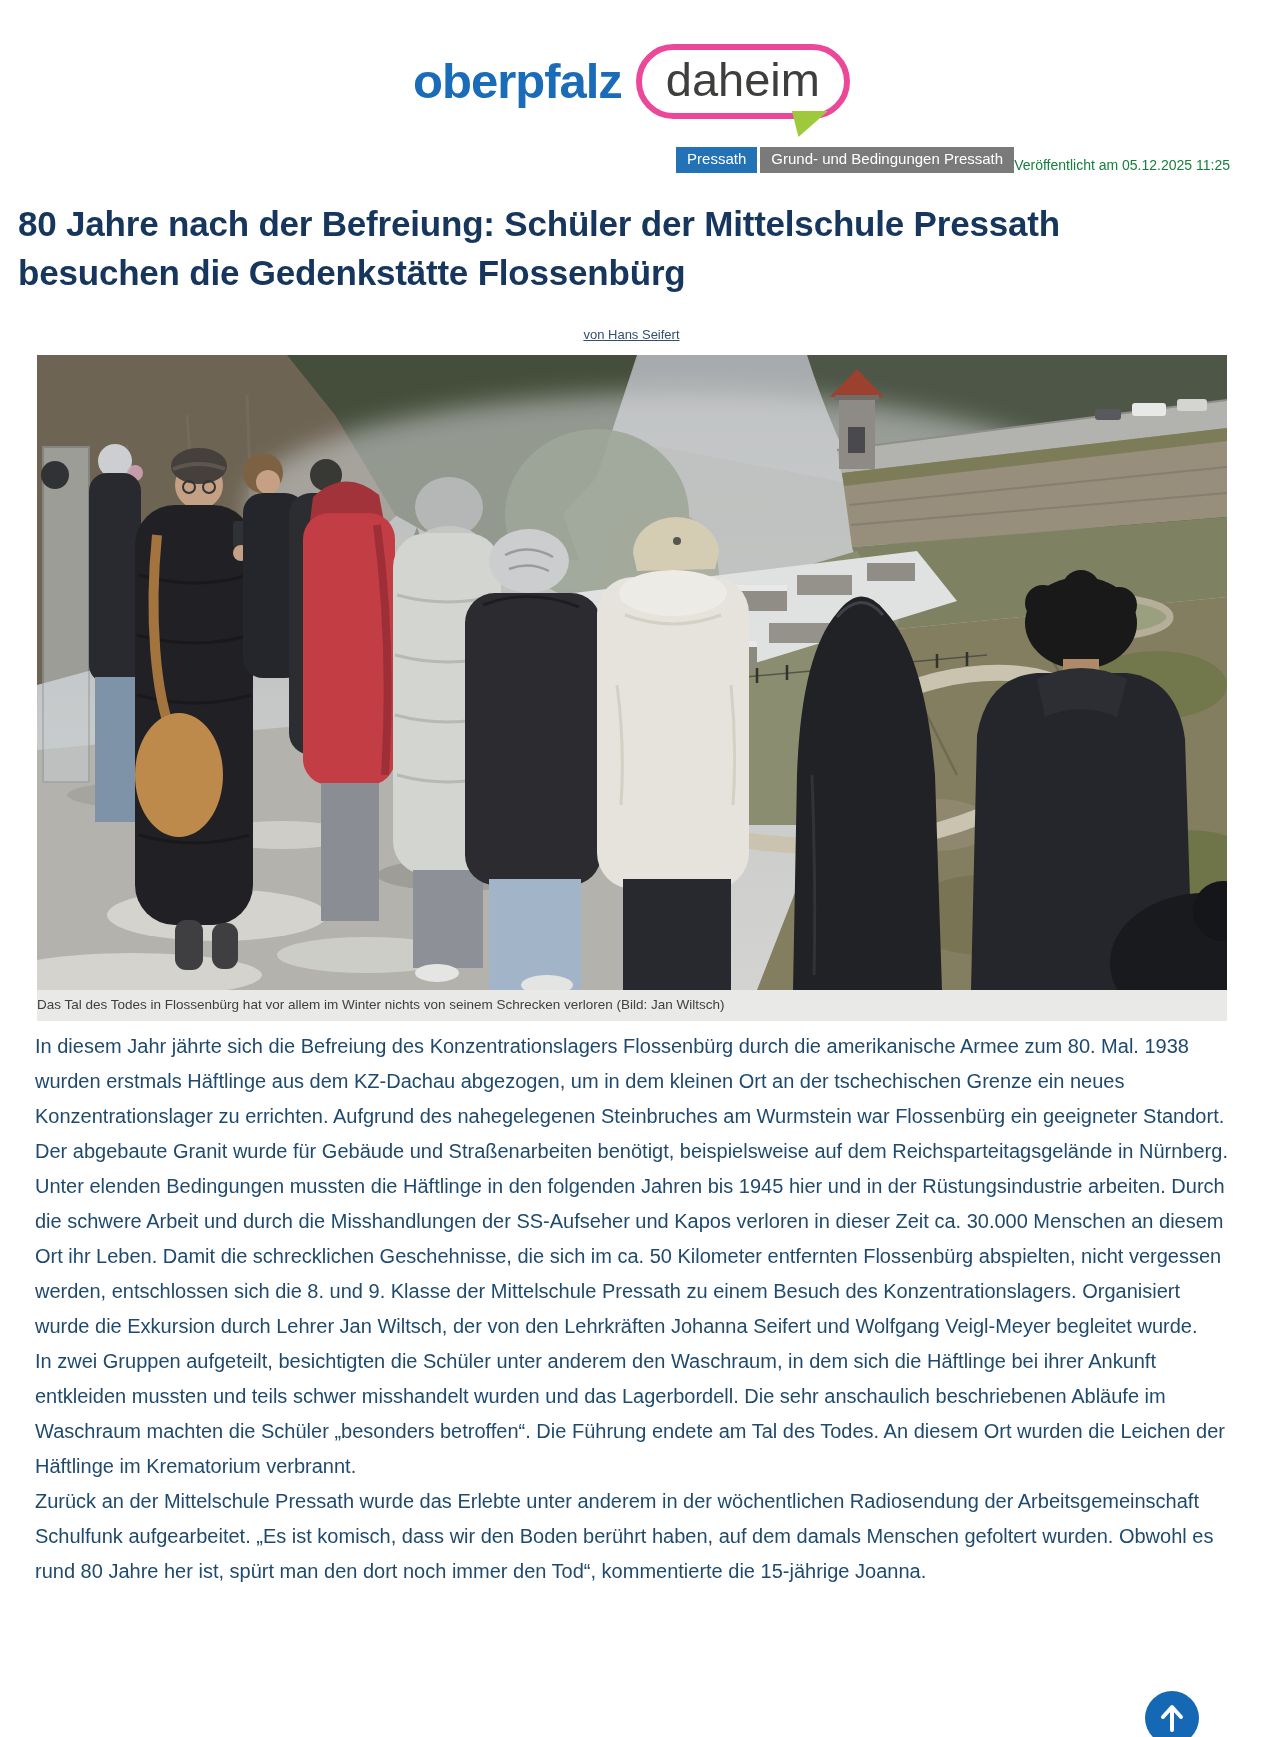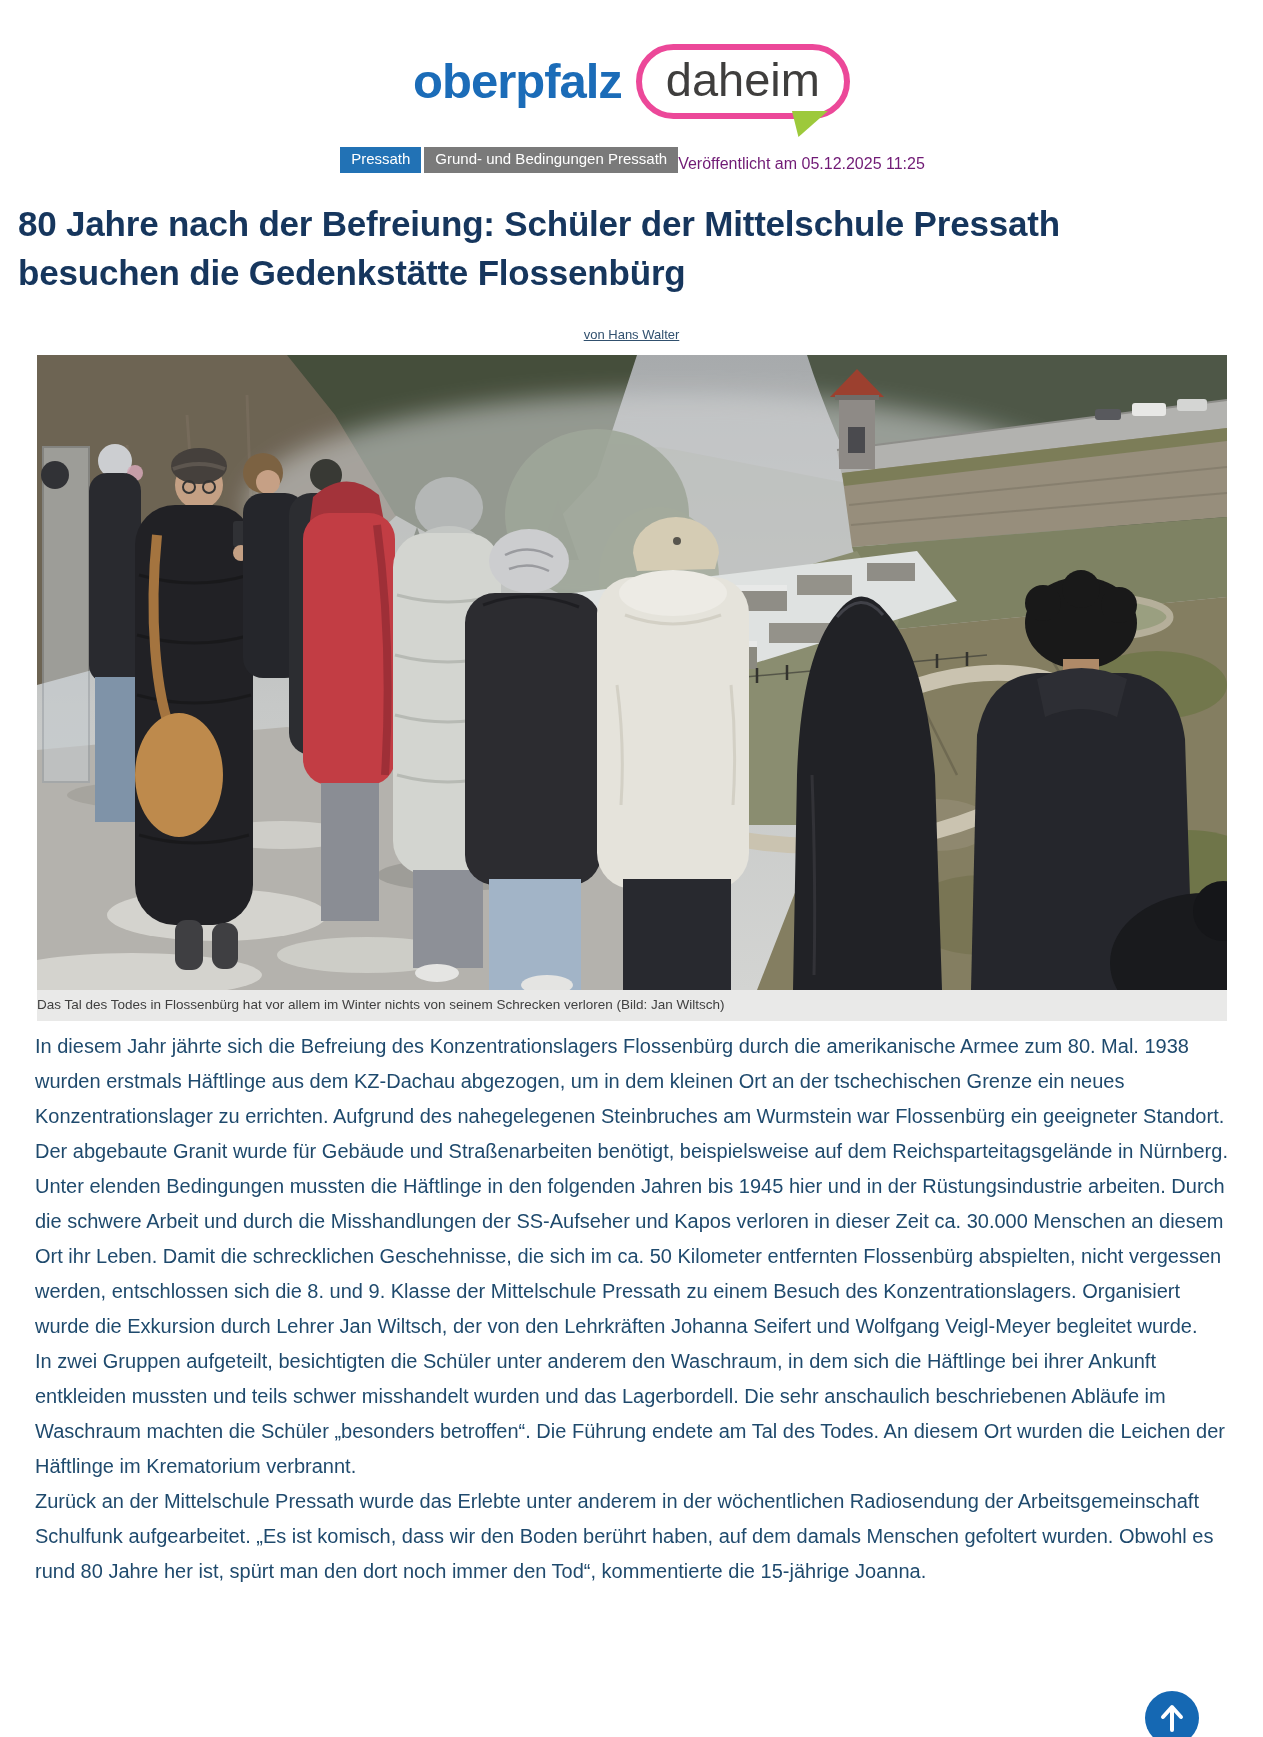--- a/index.html
+++ b/index.html
@@ -26,31 +26,31 @@
   }
   .logo-bubble-text { color: #3f3e3d; font-size: 47px; font-weight: 400; line-height: 1; }
   .bubble-tail {
     position: absolute; right: 16px; bottom: -24px;
     width: 36px; height: 26px; background: #9dc93b;
     clip-path: polygon(0 0, 100% 0, 18% 100%);
   }
 
   
   .meta-row {
-    display: flex; justify-content: center; align-items: flex-end;
+    display: flex; justify-content: flex-end; align-items: flex-end;
     margin: 22px 33px 0 35px;
   }
   .tags { display: flex; }
   .tag {
     color: #ffffff; font-size: 15px; padding: 4px 11px 5px; line-height: 1.1;
     cursor: pointer; white-space: nowrap;
   }
   .tag-primary { background: #2272b5; margin-right: 3px; }
   .tag-secondary { background: #7a7a7a; }
-  .published { color: #701a75; font-size: 16px; }
+  .published { color: #15803d; font-size: 14px; }
 
   
   .headline {
     margin: 26px 35px 0 18px;
     color: #16365d; font-size: 35px; font-weight: bold; line-height: 1.42;
     letter-spacing: -0.2px;
   }
   .author-row { text-align: center; margin-top: 27px; }
   .author-link {
     color: #31506e; font-size: 13px; text-decoration: underline; cursor: pointer;
@@ -98,21 +98,21 @@
     <div class="tags">
       <span class="tag tag-primary">Pressath</span>
       <span class="tag tag-secondary">Grund- und Bedingungen Pressath</span>
     </div>
     <div class="published">Veröffentlicht am 05.12.2025 11:25</div>
   </div>
 
   <h1 class="headline">80 Jahre nach der Befreiung: Schüler der Mittelschule Pressath besuchen die Gedenkstätte Flossenbürg</h1>
 
   <div class="author-row">
-    <span class="author-link">von Hans Walter</span>
+    <span class="author-link">von Hans Seifert</span>
   </div>
 
   <div class="photo-wrap">
     <svg viewBox="0 0 1190 635" preserveAspectRatio="none">
       <defs>
         <linearGradient id="sky" x1="0" y1="0" x2="0" y2="1">
           <stop offset="0" stop-color="#a8abad"></stop>
           <stop offset="0.55" stop-color="#c9cbca"></stop>
           <stop offset="1" stop-color="#d6d7d5"></stop>
         </linearGradient>

